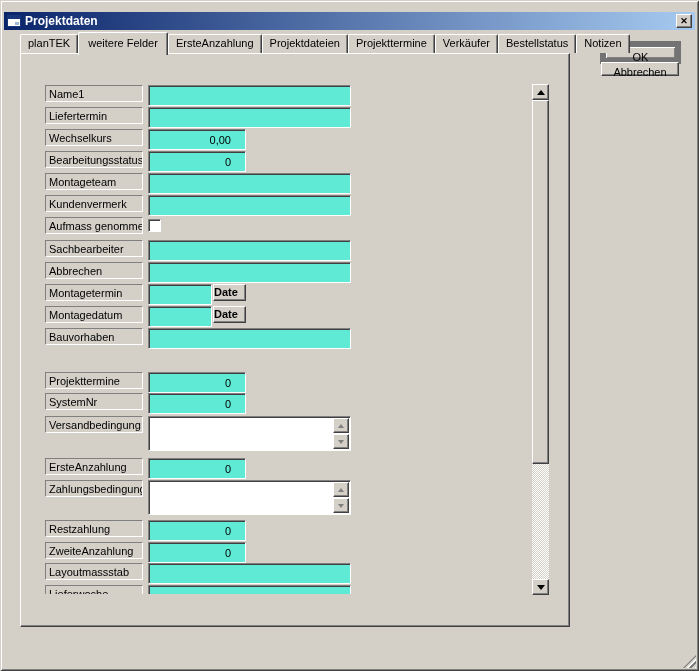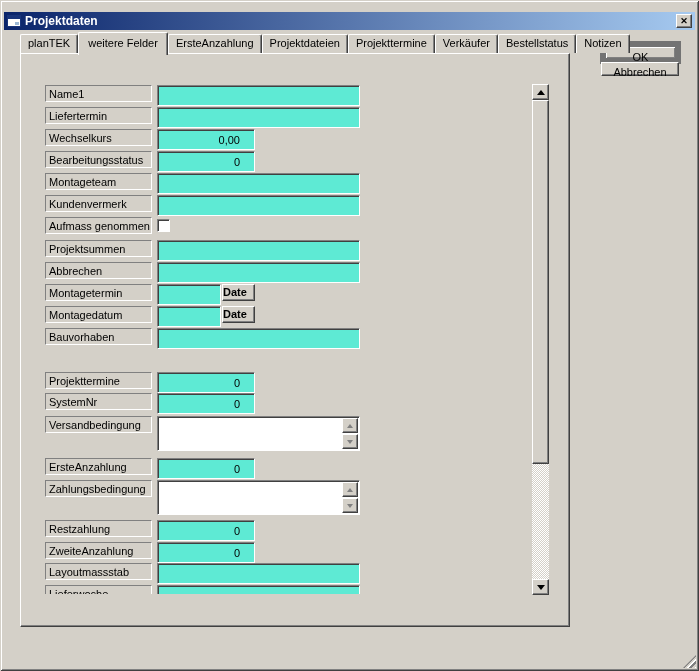--- a/index.html
+++ b/index.html
@@ -43,21 +43,21 @@
   
   .tabpage {
     position: absolute; left: 20px; top: 53px; width: 550px; height: 574px; background: #d4d0c8;
     border: 1px solid; border-color: #fff #404040 #404040 #fff; box-shadow: inset -1px -1px 0 #808080;
   }
 
   
   .form-clip { position: absolute; left: 24px; top: 31px; width: 486px; height: 509px; overflow: hidden; }
   .row { position: absolute; left: 0; display: flex; align-items: flex-start; }
   .flabel {
-    width: 107px; height: 17px; flex: 0 0 auto; margin-right: 5px;
+    width: 98px; height: 17px; flex: 0 0 auto; margin-right: 5px;
     border: 1px solid; border-color: #808080 #fff #fff #808080;
     padding: 1px 2px 0 3px; background: #d4d0c8; line-height: 14px;
     white-space: nowrap; overflow: hidden;
   }
   .tin {
     height: 21px; background: #5eead4; border: 1px solid; border-color: #808080 #fff #fff #808080;
     box-shadow: inset 1px 1px 0 #404040; padding: 0 14px; font: 11px "Liberation Sans", sans-serif;
     outline: none;
   }
   .tin.wide   { width: 203px; }
@@ -189,21 +189,21 @@
         <div class="flabel">Kundenvermerk</div>
         <input class="tin wide" value="" style="">
       </div>
 
       <div class="row" style="top:132px">
         <div class="flabel">Aufmass genommen</div>
         <div class="checkbox"></div>
       </div>
 
       <div class="row" style="top:155px">
-        <div class="flabel">Projektsummen</div>
+        <div class="flabel">Sachbearbeiter</div>
         <input class="tin wide" value="" style="">
       </div>
 
       <div class="row" style="top:177px">
         <div class="flabel">Abbrechen</div>
         <input class="tin wide" value="" style="">
       </div>
 
       <div class="row" style="top:199px">
         <div class="flabel">Montagetermin</div>

